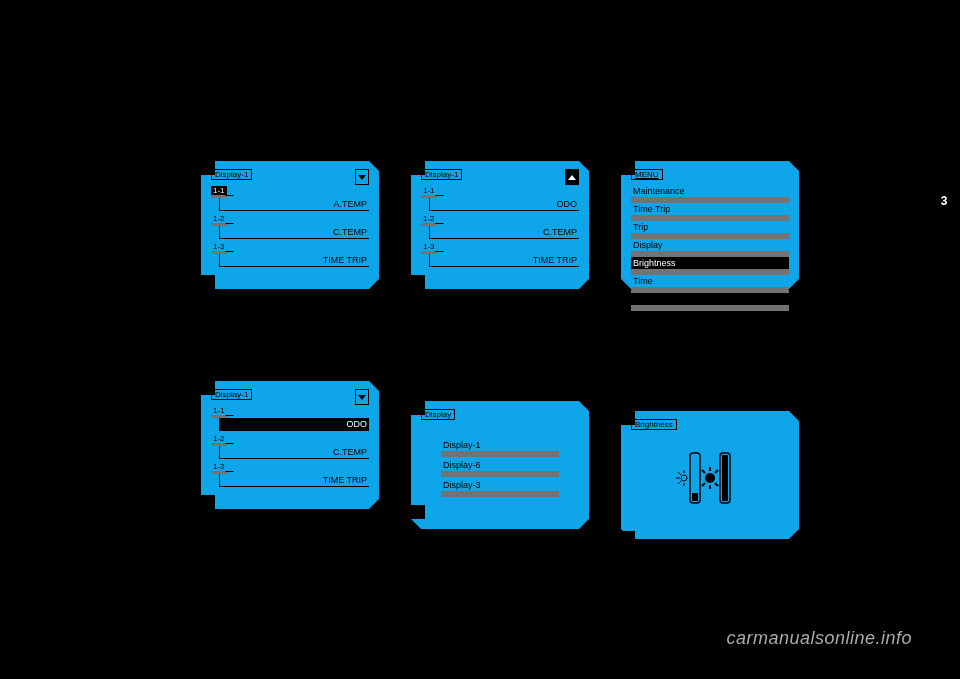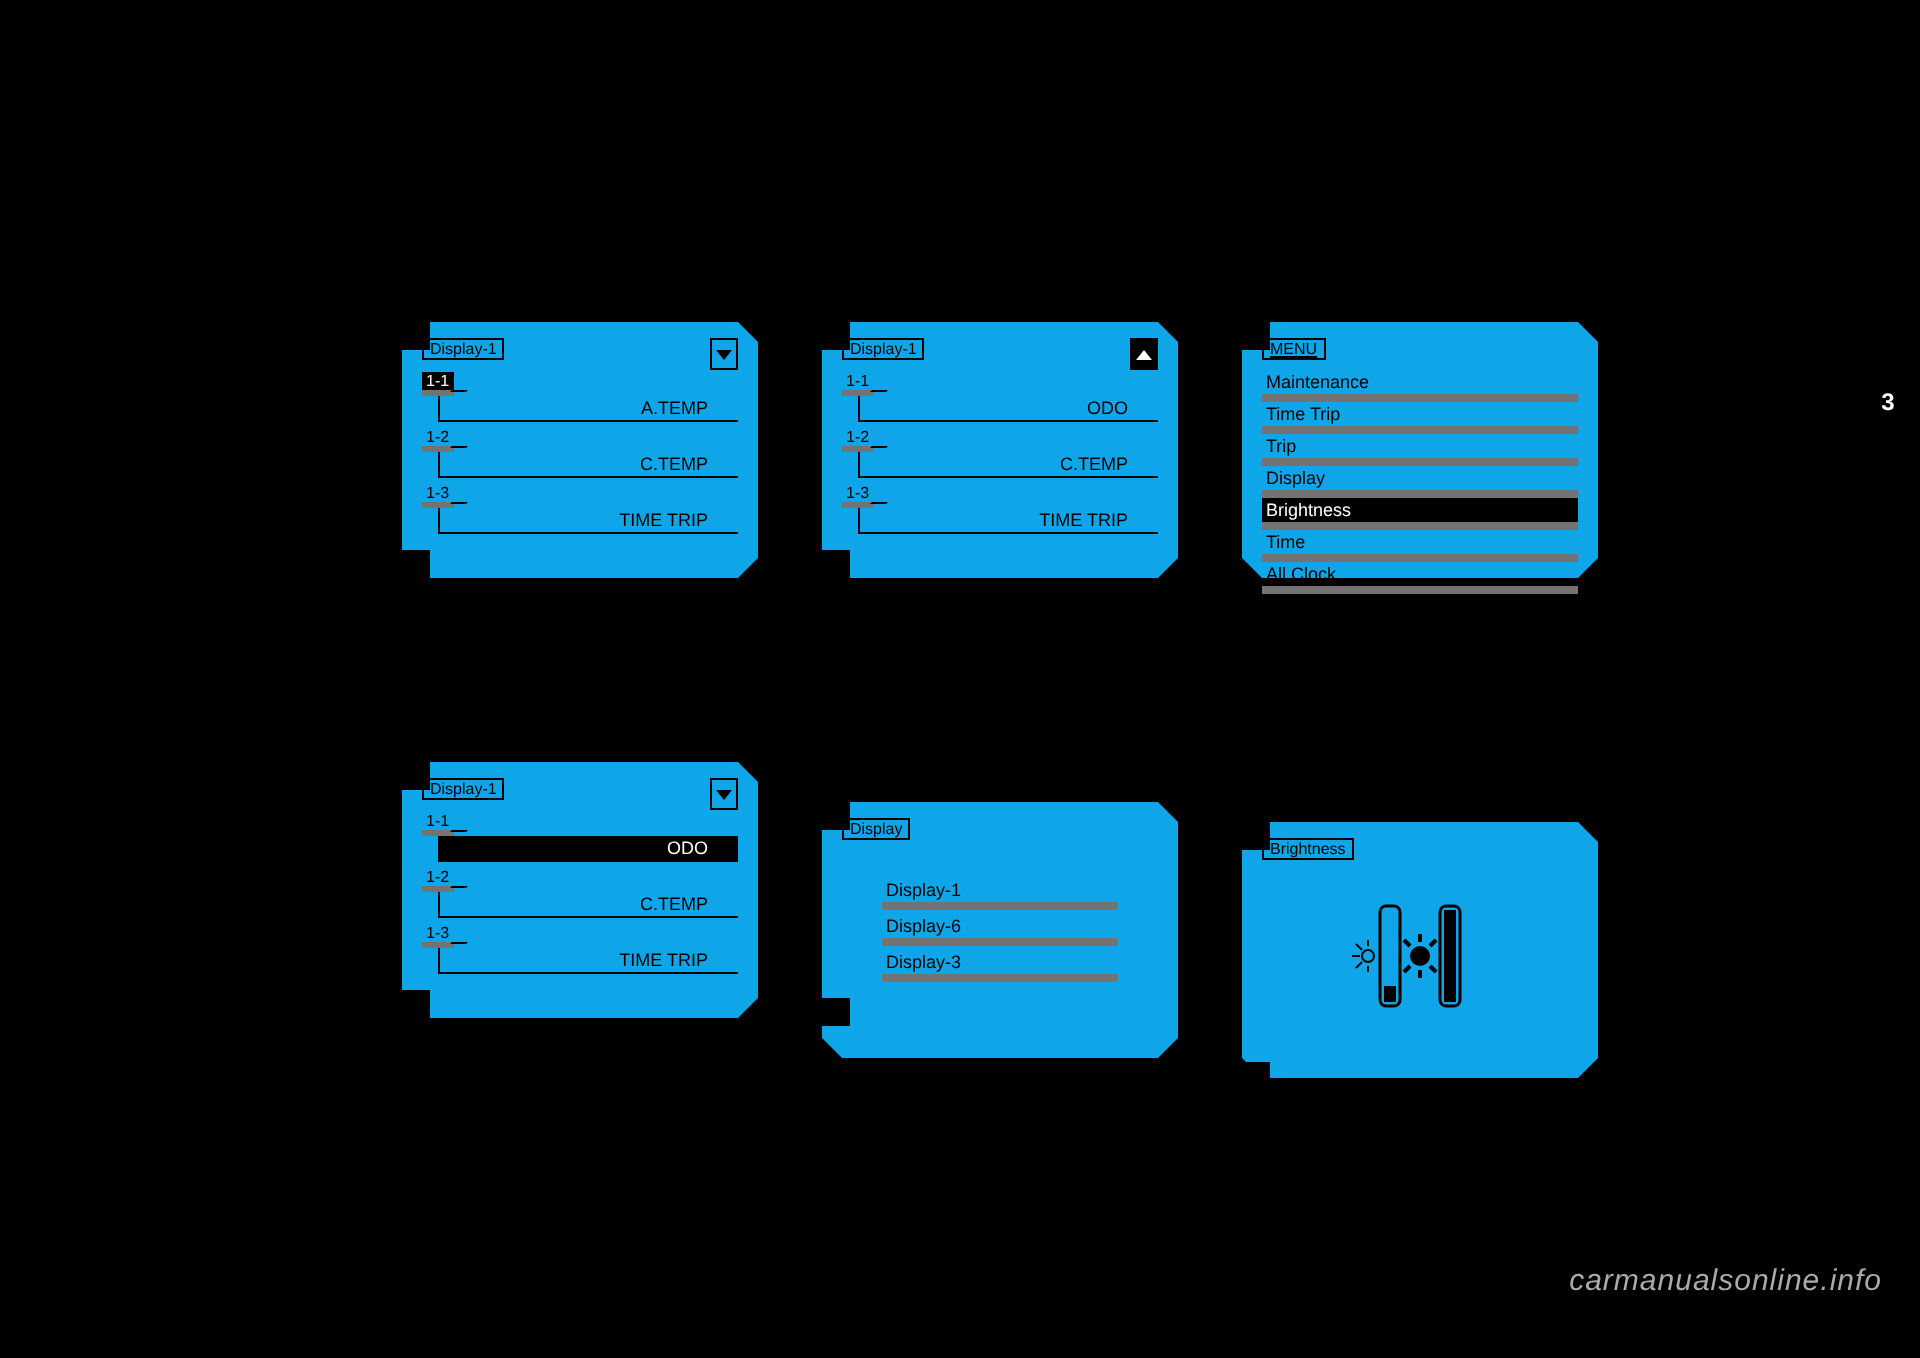--- a/index.html
+++ b/index.html
@@ -20,24 +20,24 @@
       width: 22px;
       height: 22px;
       display: flex;
       align-items: center;
       justify-content: center;
       font-size: 12px;
       font-weight: bold;
     }
     .watermark {
       position: absolute;
-      right: 19px;
+      right: 48px;
       bottom: 30px;
       color: #aaa;
-      font-size: 15px;
+      font-size: 18px;
       font-style: italic;
       letter-spacing: 0.5px;
       margin-left: 20px;
     }
     .grid {
       position: absolute;
       left: 190px;
       top: 150px;
       display: grid;
       grid-template-columns: repeat(3, 200px);
@@ -118,39 +118,39 @@
       right: -6px;
       bottom: -1px;
       width: 8px;
       height: 1px;
       border-bottom: 1px solid #000;
       transform: skewX(-45deg);
       transform-origin: left bottom;
     }
     .row-line {
       border-bottom: 1px solid #000;
-      padding: 1px 15px;
+      padding: 1px 2px;
       margin-left: 8px;
       text-align: right;
       font-size: 9px;
       position: relative;
     }
     .row-line.sel {
       background: #000;
       color: #fff;
     }
     .row-line::before {
       content: '';
       position: absolute;
       left: 0; bottom: 0;
       width: 4px; height: 100%;
       border-left: 1px solid #000;
     }
     .menu-item {
-      border-bottom: 4px solid #737373;
+      border-bottom: 6px solid #737373;
       padding: 1px 2px;
       font-size: 9px;
     }
     .menu-item.sel {
       background: #000;
       color: #fff;
     }
     .menu-list {
       margin-top: 16px;
       display: flex;

